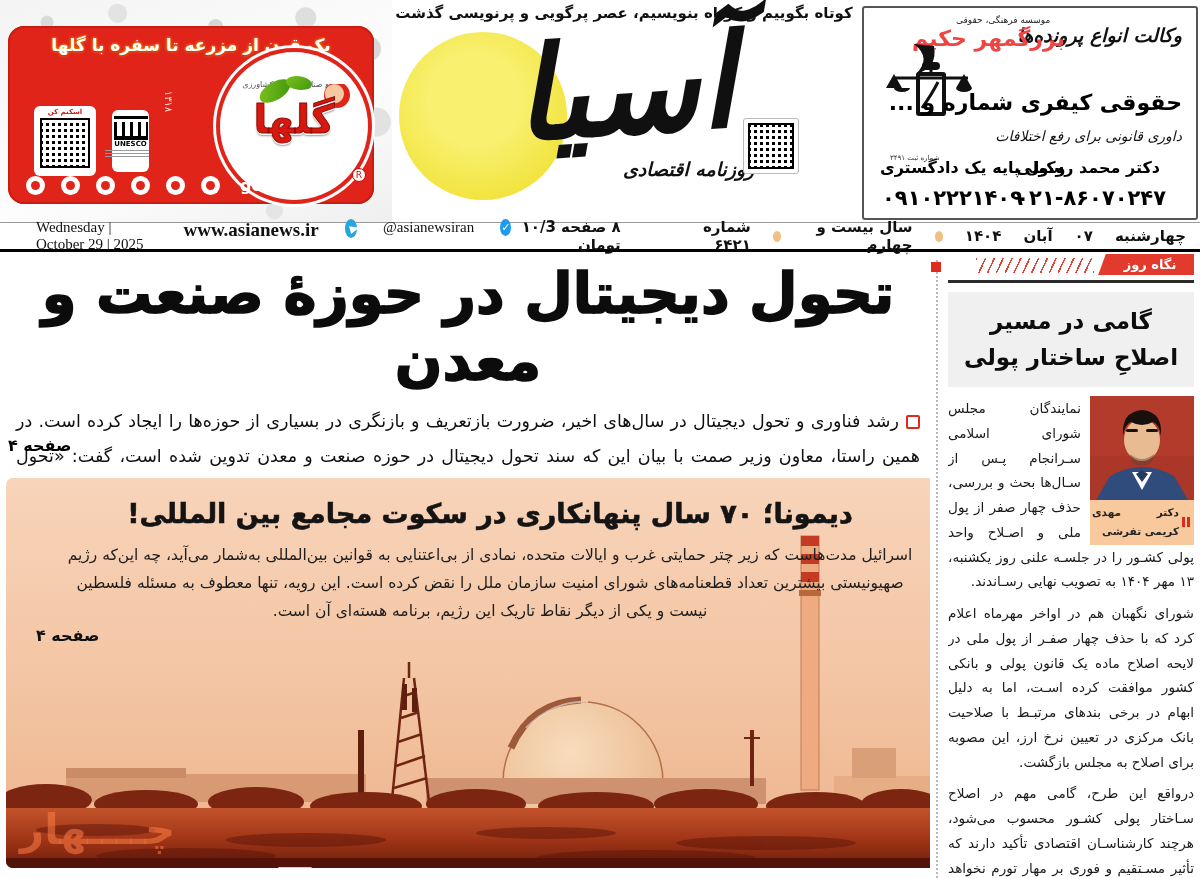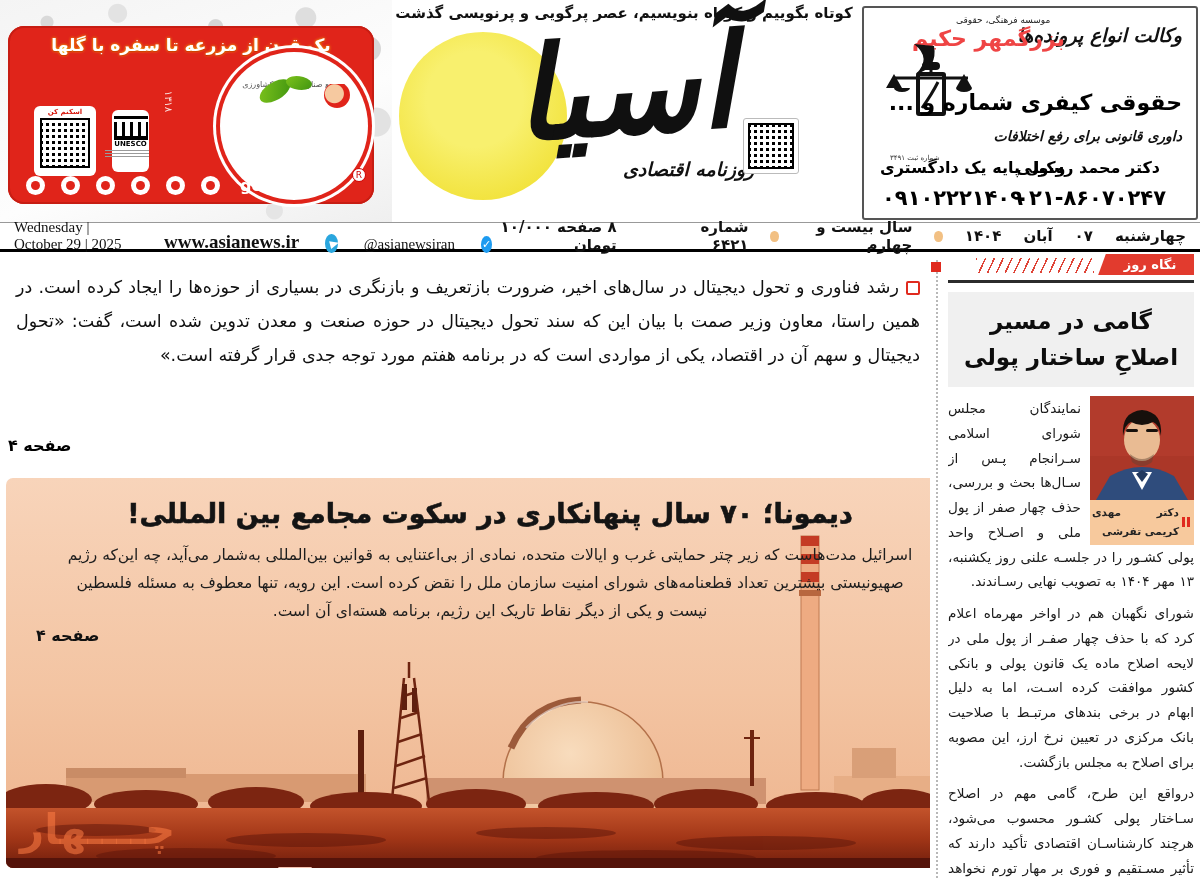--- a/index.html
+++ b/index.html
@@ -73,34 +73,34 @@
 
   
   .hakim{position:absolute;left:862px;top:6px;width:332px;height:210px;background:#fff;
     border:2px solid #555;border-radius:3px;}
   .hk-line1{position:absolute;top:16px;right:14px;font-size:19px;font-weight:bold;font-style:italic;color:#111;}
   .hk-inst{position:absolute;top:7px;left:92px;font-size:9px;color:#222;}
   .hk-name{position:absolute;top:18px;left:48px;font-size:22px;font-weight:bold;color:#ef4444;}
   .hk-logo{position:absolute;left:6px;top:26px;width:118px;height:118px;}
   .hk-reg{position:absolute;left:26px;top:146px;font-size:7px;color:#333;}
   .hk-line2{position:absolute;top:82px;right:14px;font-size:22px;font-weight:bold;color:#000;}
-  .hk-line3{position:absolute;top:120px;right:14px;font-size:14px;font-weight:bold;font-style:italic;color:#111;}
+  .hk-line3{position:absolute;top:120px;right:14px;font-size:14px;font-weight:normal;font-style:italic;color:#111;}
   .hk-person{position:absolute;top:150px;right:36px;font-size:16px;font-weight:bold;}
   .hk-ptitle{position:absolute;top:150px;left:16px;font-size:16px;font-weight:bold;}
   .hk-phone1{position:absolute;bottom:8px;right:30px;font-size:21px;font-weight:bold;}
   .hk-phone2{position:absolute;bottom:8px;left:18px;font-size:21px;font-weight:bold;}
 
   
   .dateline{position:absolute;left:0;top:222px;width:1200px;height:30px;box-sizing:border-box;
     border-top:1px solid #999;border-bottom:3px solid #000;
     display:flex;align-items:center;justify-content:space-between;padding:0 14px;}
   .dl-fa{display:flex;align-items:center;gap:22px;font-size:15px;font-weight:bold;color:#111;}
   .dl-fa .sp{display:inline-block;width:26px;}
   .dot{width:11px;height:11px;border-radius:50%;background:#f2c083;display:inline-block;}
-  .dl-en{display:flex;align-items:flex-end;gap:26px;direction:ltr;font-family:"Liberation Serif",serif;color:#111;}
+  .dl-en{display:flex;align-items:flex-start;gap:26px;direction:ltr;font-family:"Liberation Serif",serif;color:#111;margin-left:22px;}
   .dl-en .endate{font-size:15px;}
   .dl-en .site{font-size:19px;font-weight:bold;}
   .tg{width:19px;height:19px;border-radius:50%;background:#2aa6de;position:relative;}
   .tg:after{content:"";position:absolute;left:5px;top:6px;border-left:9px solid #fff;
     border-top:4px solid transparent;border-bottom:4px solid transparent;transform:rotate(-15deg);}
   .handle{font-size:15px;}
   .verified{width:17px;height:17px;border-radius:50%;background:#1d9bf0;color:#fff;font-size:11px;
     line-height:17px;text-align:center;font-family:"DejaVu Sans",sans-serif;}
 
   
@@ -151,20 +151,21 @@
 <div id="page">
 
   <div class="decor"></div>
   <div class="golha">
     <div class="golha-slogan">یک قرن از مزرعه تا سفره با گلها</div>
     <div class="golha-circle">
       <div class="golha-sub">مجتمع صنایع غذایی و کشاورزی</div>
       <div class="leaf leaf1"></div>
       <div class="leaf leaf2"></div>
       <div class="chef"></div>
+      <div class="golha-brand">گلها</div>
       <div class="golha-r">R</div>
     </div>
     <div class="golha-year">۱۳۱۸</div>
     <div class="qrbox q1">
       <span class="qr-label">اسکنم کن</span>
       <div class="qr"></div>
     </div>
     <div class="unescobox">
       <div class="unesco-glyph"></div>
       <div class="unesco-word">UNESCO</div>
@@ -221,35 +222,36 @@
     <div class="dl-fa">
       <span>چهارشنبه</span>
       <span>۰۷</span>
       <span>آبان</span>
       <span>۱۴۰۴</span>
       <span class="dot"></span>
       <span>سال بیست و چهارم</span>
       <span class="dot"></span>
       <span>شماره ۶۴۲۱</span>
       <span class="sp"></span>
-      <span>۸ صفحه ۱۰/۰۰۰ تومان</span>
+      <span>۸ صفحه ۱۰/3 تومان</span>
     </div>
     <div class="dl-en">
       <span class="endate">Wednesday | October 29 | 2025</span>
       <span class="site">www.asianews.ir</span>
       <span class="tg"></span>
       <span class="handle">@asianewsiran</span>
       <span class="verified">✓</span>
     </div>
   </div>
 
   <div class="col-divider"></div>
   <div class="divider-sq"></div>
 
   <div class="lead">
+    <div class="lead-headline">تحول دیجیتال در حوزهٔ صنعت و معدن</div>
     <p class="lead-body"><span class="bullet-sq"></span><span>رشد فناوری و تحول دیجیتال در سال‌های اخیر، ضرورت بازتعریف و بازنگری در بسیاری از حوزه‌ها را ایجاد کرده است. در همین راستا، معاون وزیر صمت با بیان این که سند تحول دیجیتال در حوزه صنعت و معدن تدوین شده است، گفت: «تحول دیجیتال و سهم آن در اقتصاد، یکی از مواردی است که در برنامه هفتم مورد توجه جدی قرار گرفته است.»</span></p>
   </div>
   <div class="lead-page">صفحه ۴</div>
 
   <div class="photo">
     <svg width="924" height="390" viewBox="0 0 924 390">
       <defs>
         <linearGradient id="sky" x1="0" y1="0" x2="0" y2="1">
           <stop offset="0" stop-color="#f8d4ba"></stop>
             <stop offset=".55" stop-color="#f3c4a2"></stop>

